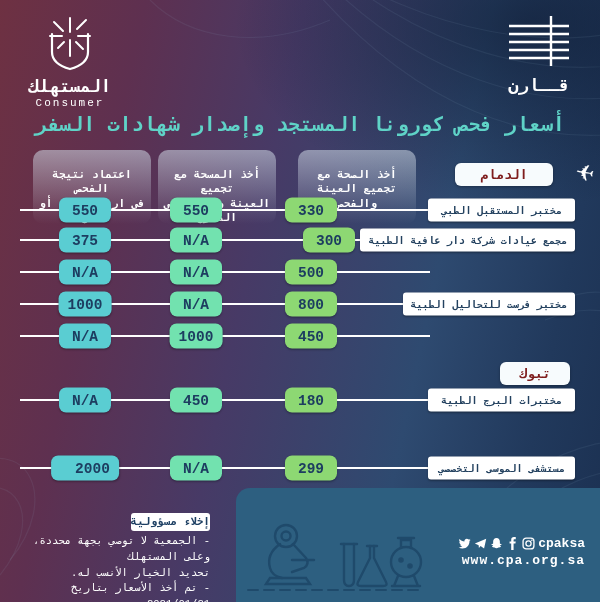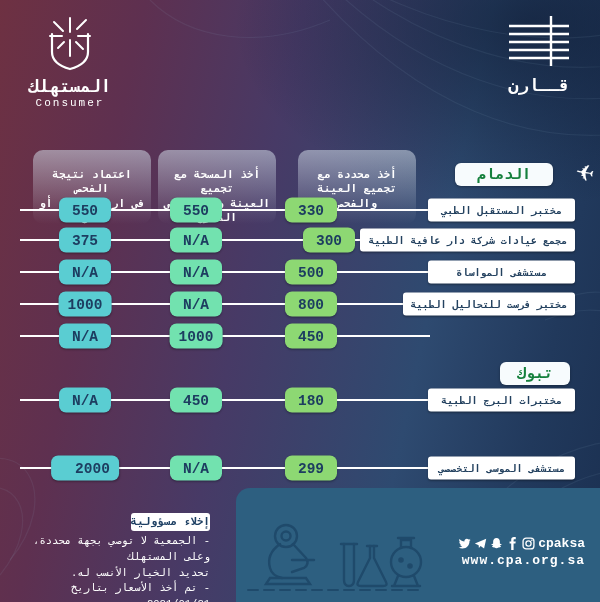--- a/index.html
+++ b/index.html
@@ -24,21 +24,21 @@
   .col-header{position:absolute;top:150px;height:74px;width:118px;
     background:linear-gradient(180deg,rgba(210,220,232,.55) 0%,rgba(210,220,232,.30) 45%,rgba(210,220,232,0) 100%);
     border-radius:10px;color:#fff;text-align:center;font-size:11px;font-weight:bold;
     line-height:1.3;padding-top:18px;box-sizing:border-box;direction:rtl;}
   .col-header.c0{left:298px;}
   .col-header.c1{left:158px;}
   .col-header.c2{left:33px;}
   
   .city-pill{position:absolute;background:#f7fbfd;border-radius:6px;height:23px;
     display:flex;align-items:center;justify-content:center;
-    color:#15803d;font-size:15px;font-weight:bold;direction:rtl;
+    color:#7f1d1d;font-size:13px;font-weight:bold;direction:rtl;
     box-shadow:0 1px 3px rgba(0,0,0,.3);}
   .city-dammam{right:47px;top:163px;width:98px;}
   .city-tabuk{right:30px;top:362px;width:70px;}
   .city-mubarraz{right:30px;top:428px;width:73px;}
   .plane{position:absolute;right:6px;top:153px;color:#fff;font-size:30px;
     transform:scaleX(-1) rotate(-10deg);}
   
   .row{position:absolute;left:0;width:600px;height:32px;}
   .row .line{position:absolute;left:20px;right:170px;top:50%;height:2.5px;margin-top:-1.25px;background:#fff;}
   .badge{position:absolute;top:50%;transform:translate(-50%,-50%);
@@ -105,23 +105,24 @@
     <svg width="64" height="52" viewBox="0 0 64 52">
       <g stroke="#fff" stroke-width="2.4" fill="none">
         <path d="M44 0 V7"></path>
         <path d="M2 10 H62 M2 18 H62 M2 26 H62 M2 34 H62 M2 42 H62"></path>
         <path d="M44 7 V50"></path>
       </g>
     </svg>
     <div class="ar">قــارن</div>
   </div>
 
+  <div class="title">أسعار فحص كورونا المستجد وإصدار شهادات السفر</div>
 
   <div class="col-header c0">
-    <div>أخذ محددة مع</div>
+    <div>أخذ الصحة مع</div>
     <div>تجميع العينة والفحص</div>
   </div>
   <div class="col-header c1">
     <div>أخذ المسحة مع تجميع</div>
     <div>العينة والفحص في المنزل</div>
   </div>
   <div class="col-header c2">
     <div>اعتماد نتيجة الفحص</div>
     <div>في اربع ساعات أو اقل</div>
   </div>
@@ -143,21 +144,20 @@
         <div class="badge" style="left: 329px; background: rgb(141, 216, 115);">300</div>
         <div class="badge" style="left: 196px; background: rgb(114, 226, 175);">N/A</div>
         <div class="badge" style="left: 85px; background: rgb(90, 205, 210);">375</div>
         <div class="facility">مجمع عيادات شركة دار عافية الطبية</div>
       </div>
       <div class="row" style="top: 256px;">
         <div class="line"></div>
         <div class="badge" style="left: 311px; background: rgb(141, 216, 115);">500</div>
         <div class="badge" style="left: 196px; background: rgb(114, 226, 175);">N/A</div>
         <div class="badge" style="left: 85px; background: rgb(90, 205, 210);">N/A</div>
-        <div class="facility">مستشفى المواساة</div>
       </div>
       <div class="row" style="top: 288px;">
         <div class="line"></div>
         <div class="badge" style="left: 311px; background: rgb(141, 216, 115);">800</div>
         <div class="badge" style="left: 196px; background: rgb(114, 226, 175);">N/A</div>
         <div class="badge" style="left: 85px; background: rgb(90, 205, 210);">1000</div>
         <div class="facility">مختبر فرست للتحاليل الطبية</div>
       </div>
       <div class="row" style="top: 320px;">
         <div class="line"></div>

